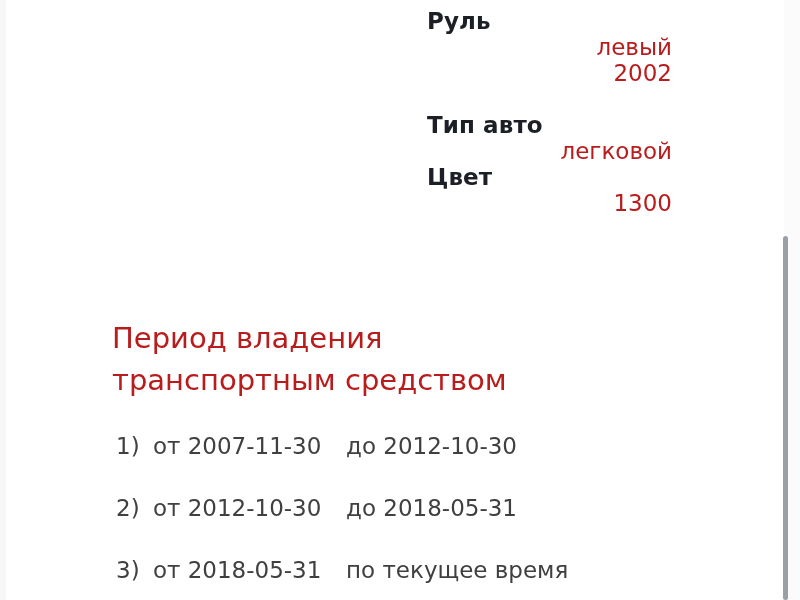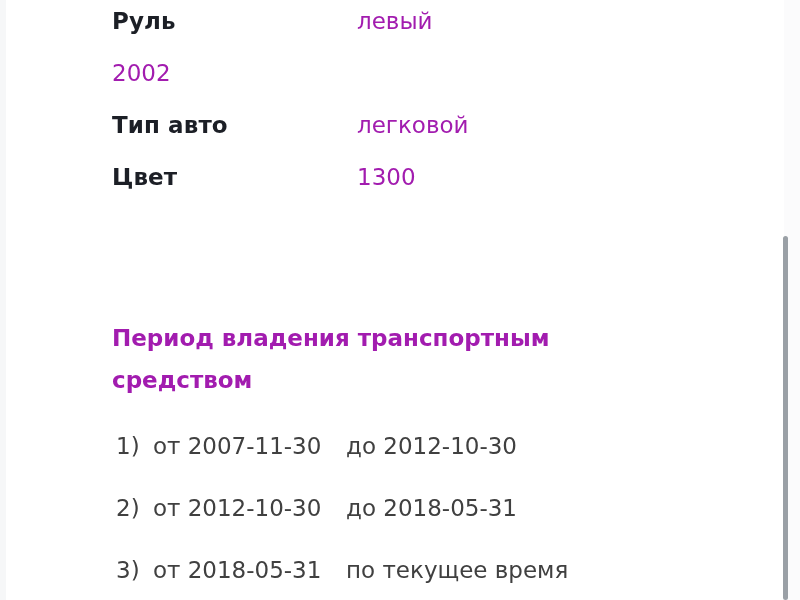--- a/index.html
+++ b/index.html
@@ -44,47 +44,48 @@
   }
 
   .spec-table {
     position: absolute;
     left: 112px;
     top: 8px;
     width: 560px;
   }
   .spec-row {
     display: flex;
-    align-items: flex-start;
+    align-items: flex-end;
     height: 52px;
+    flex-direction: column;
   }
   .spec-label {
     width: 245px;
     font-size: 23px;
     font-weight: bold;
     color: #1c1f26;
     letter-spacing: 0.1px;
     white-space: nowrap;
   }
   .spec-value {
     font-size: 23px;
     font-weight: normal;
-    color: #a21caf;
+    color: #b91c1c;
     white-space: nowrap;
   }
 
   .section-heading {
     position: absolute;
     left: 112px;
     top: 317px;
     width: 500px;
-    font-size: 23px;
-    font-weight: bold;
+    font-size: 29px;
+    font-weight: normal;
     line-height: 42px;
-    color: #a21caf;
+    color: #b91c1c;
   }
 
   .ownership-list {
     position: absolute;
     left: 116px;
     top: 415px;
     width: 620px;
   }
   .ownership-item {
     font-size: 23px;

